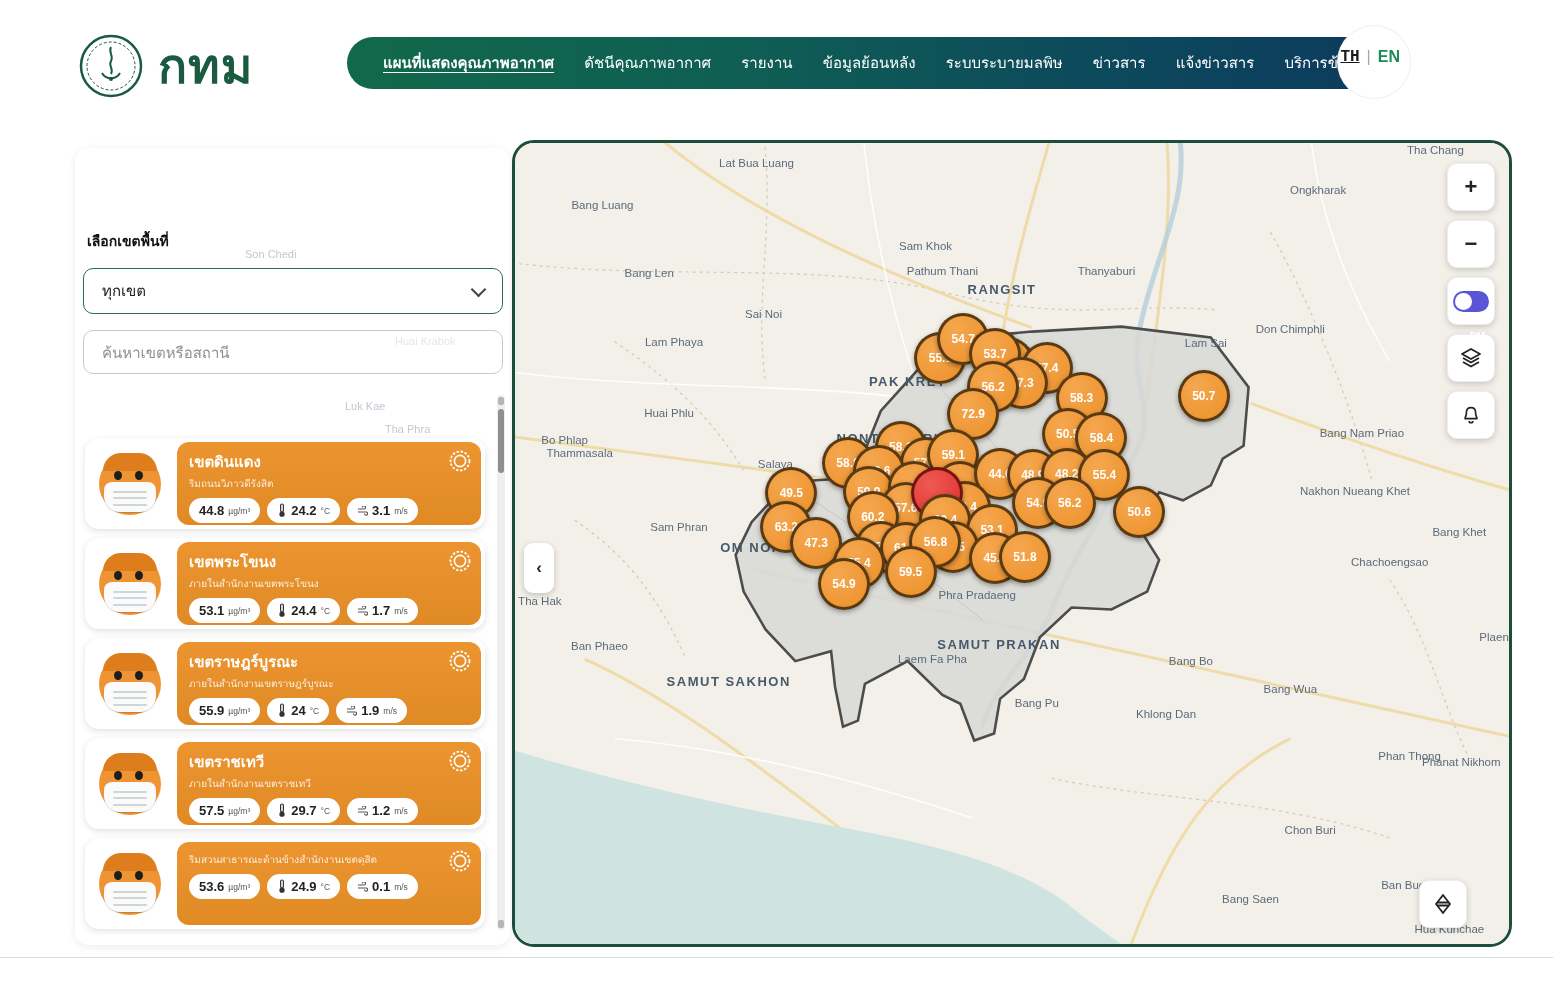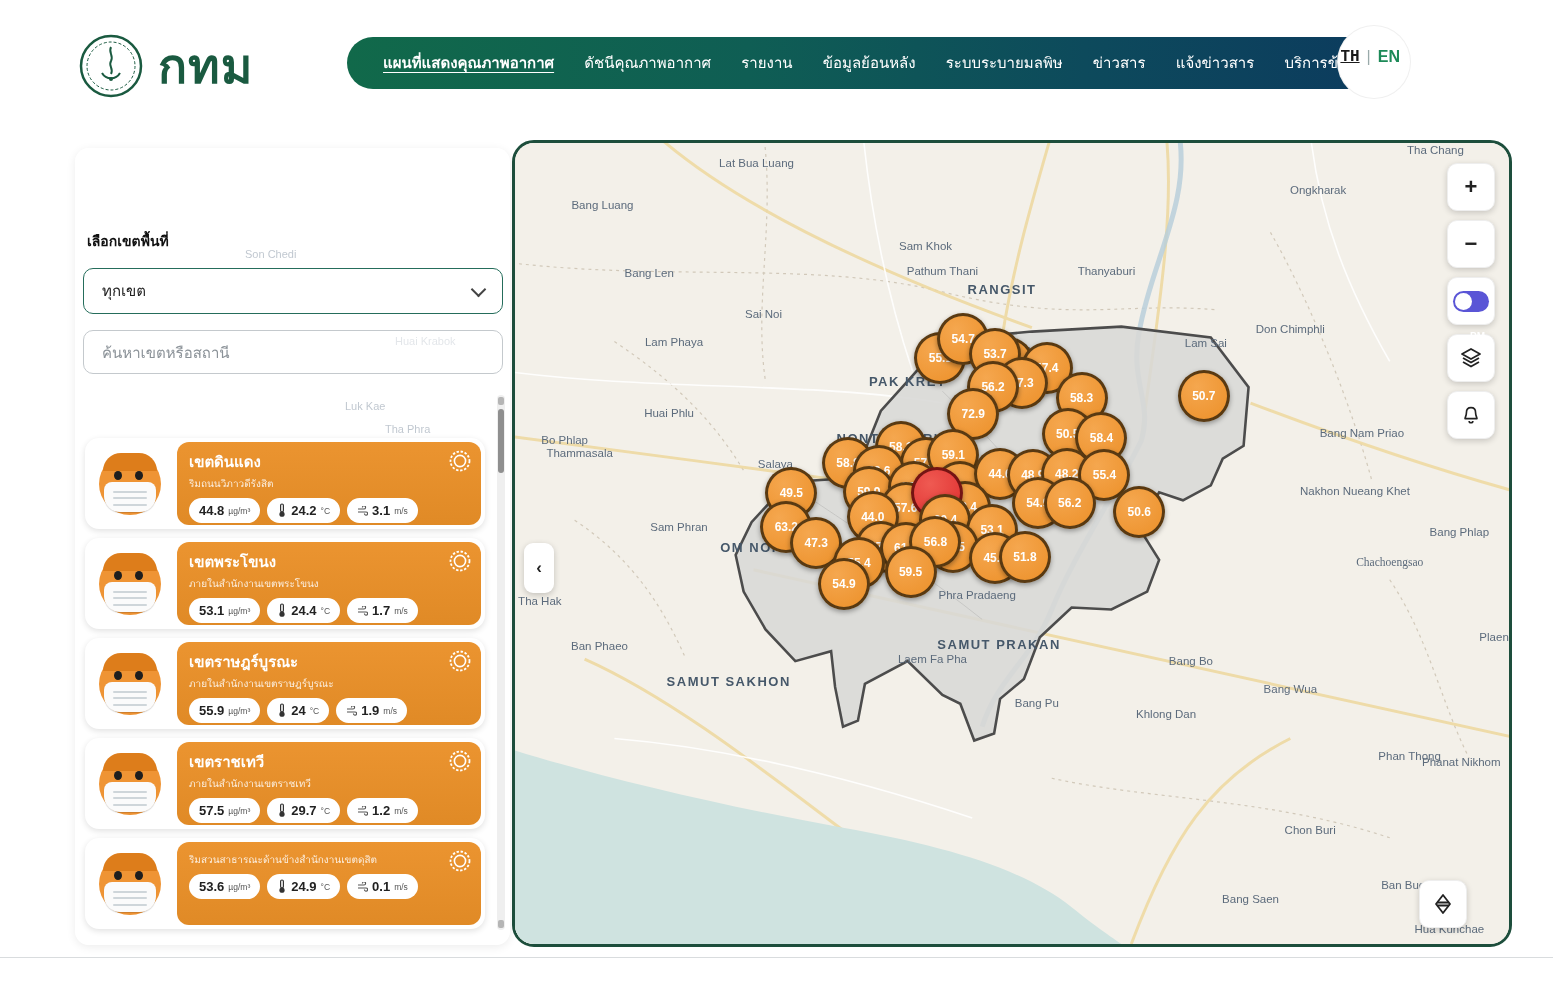--- a/index.html
+++ b/index.html
@@ -193,22 +193,22 @@
       <span class="map-label city" style="left: 39.5%; top: 29.7%;">PAK KRET</span>
       <span class="map-label" style="left: 15.5%; top: 33.7%;">Huai Phlu</span>
       <span class="map-label city" style="left: 37.5%; top: 36.8%;">NONTHABURI</span>
       <span class="map-label" style="left: 5%; top: 37.1%;">Bo Phlap</span>
       <span class="map-label" style="left: 6.5%; top: 38.7%;">Thammasala</span>
       <span class="map-label" style="left: 26.2%; top: 40.1%;">Salaya</span>
       <span class="map-label" style="left: 85.2%; top: 36.2%;">Bang Nam Priao</span>
       <span class="map-label" style="left: 84.5%; top: 43.4%;">Nakhon Nueang Khet</span>
       <span class="map-label" style="left: 16.5%; top: 48%;">Sam Phran</span>
       <span class="map-label city" style="left: 23.5%; top: 50.4%;">OM NOI</span>
-      <span class="map-label" style="left: 95%; top: 48.6%;">Bang Phlap</span>
-      <span class="map-label" style="left: 88%; top: 52.3%; font-family: Liberation Serif, serif;">Chachoengsao</span>
+      <span class="map-label" style="left: 95%; top: 48.6%;">Bang Khet</span>
+      <span class="map-label" style="left: 88%; top: 52.3%;">Chachoengsao</span>
       <span class="map-label" style="left: 2.5%; top: 57.2%;">Tha Hak</span>
       <span class="map-label" style="left: 8.5%; top: 62.8%;">Ban Phaeo</span>
       <span class="map-label" style="left: 46.5%; top: 56.4%;">Phra Pradaeng</span>
       <span class="map-label city" style="left: 48.7%; top: 62.6%;">SAMUT PRAKAN</span>
       <span class="map-label" style="left: 42%; top: 64.4%;">Laem Fa Pha</span>
       <span class="map-label city" style="left: 21.5%; top: 67.2%;">SAMUT SAKHON</span>
       <span class="map-label" style="left: 68%; top: 64.7%;">Bang Bo</span>
       <span class="map-label" style="left: 78%; top: 68.2%;">Bang Wua</span>
       <span class="map-label" style="left: 52.5%; top: 69.9%;">Bang Pu</span>
       <span class="map-label" style="left: 65.5%; top: 71.3%;">Khlong Dan</span>
@@ -247,21 +247,21 @@
       <div class="marker" style="left: 52.6%; top: 45%;">54.9</div>
       <div class="marker" style="left: 55.8%; top: 44.9%;">56.2</div>
       <div class="marker" style="left: 62.8%; top: 46.1%;">50.6</div>
       <div class="marker" style="left: 39.3%; top: 45.6%;">57.6</div>
       <div class="marker" style="left: 45.3%; top: 45.5%;">52.4</div>
       <div class="marker red" style="left: 42.5%; top: 43.7%;"></div>
       <div class="marker" style="left: 43.3%; top: 47.1%;">60.4</div>
       <div class="marker" style="left: 48%; top: 48.3%;">53.1</div>
       <div class="marker" style="left: 27.8%; top: 43.7%;">49.5</div>
       <div class="marker" style="left: 27.3%; top: 48%;">63.2</div>
-      <div class="marker" style="left: 36%; top: 46.7%;">44.0</div>
+      <div class="marker" style="left: 36%; top: 46.7%;">60.2</div>
       <div class="marker" style="left: 30.3%; top: 49.9%;">47.3</div>
       <div class="marker" style="left: 36.8%; top: 50.4%;">57.8</div>
       <div class="marker" style="left: 39.3%; top: 50.6%;">61.3</div>
       <div class="marker" style="left: 44.1%; top: 50.4%;">55.5</div>
       <div class="marker" style="left: 42.3%; top: 49.8%;">56.8</div>
       <div class="marker" style="left: 34.6%; top: 52.4%;">55.4</div>
       <div class="marker" style="left: 39.8%; top: 53.5%;">59.5</div>
       <div class="marker" style="left: 48.3%; top: 51.8%;">45.0</div>
       <div class="marker" style="left: 51.3%; top: 51.7%;">51.8</div>
       <div class="marker" style="left: 33.1%; top: 55.1%;">54.9</div>

